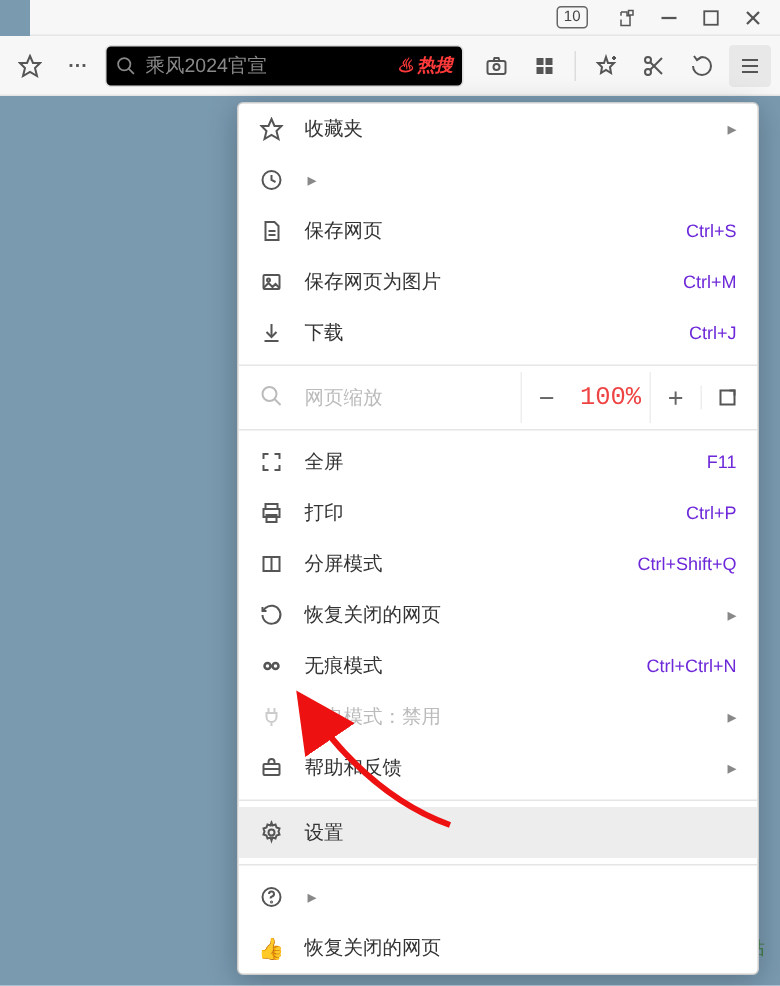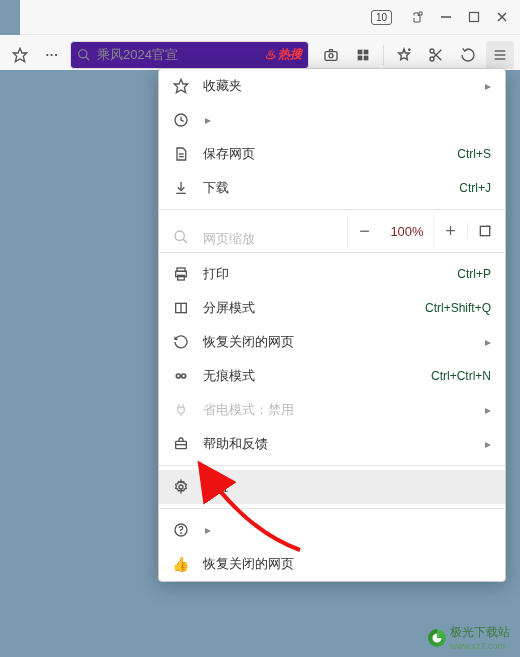--- a/index.html
+++ b/index.html
@@ -6,21 +6,21 @@
   body {
     font-family: "Microsoft YaHei", Arial, sans-serif;
     font-size: 13px;
     width: 520px;
     height: 657px;
     background: #7a9ab0;
     overflow: hidden;
     position: relative;
   }
   .titlebar {
-    height: 35px;
+    height: 24px;
     background: #f7f7f7;
     display: flex;
     align-items: center;
     justify-content: flex-end;
     padding: 0 4px;
     border-bottom: 1px solid #e5e5e5;
     margin-left: 20px;
   }
   .tab-count {
     border: 1px solid #666;
@@ -48,21 +48,21 @@
   .tb-btn {
     width: 28px; height: 28px;
     display: flex; align-items: center; justify-content: center;
     color: #555; border-radius: 3px;
   }
   .tb-btn svg { width: 16px; height: 16px; }
   .menu-open { background: #e8e8e8; }
   .searchbar {
     flex: 1;
     height: 28px;
-    background: #4c1d95;
+    background: #000000;
     border: 1px solid #ddd;
     border-radius: 4px;
     display: flex;
     align-items: center;
     padding: 0 6px;
     gap: 6px;
     min-width: 0;
     margin-right: 4px;
   }
   .search-mag { color: #888; }
@@ -101,32 +101,32 @@
   .menu-item.disabled { color: #bbb; }
   .menu-item .mi-icon {
     width: 16px; height: 16px;
     display: flex; align-items: center; justify-content: center;
     color: #555;
     flex-shrink: 0;
   }
   .menu-item.disabled .mi-icon { color: #ccc; }
   .mi-icon svg { width: 16px; height: 16px; }
   .menu-item .mi-label { flex: 1; font-size: 13px; }
-  .menu-item .mi-shortcut { color: #14532d; font-size: 12px; }
+  .menu-item .mi-shortcut { color: #6d28d9; font-size: 12px; }
   .menu-item .mi-arrow { color: #888; font-size: 12px; width: 8px; text-align: right; }
   .menu-item.hover { background: #ededed; align-items: center; }
   .sep { border: none; border-top: 1px solid #e5e5e5; margin: 4px 0; }
   .zoom-row {
-    display: flex; align-items: flex-end; height: 34px; padding: 0 4px 0 14px; gap: 14px;
+    display: flex; align-items: center; height: 34px; padding: 0 4px 0 14px; gap: 14px;
   }
   .zoom-row .mi-icon { width: 16px; color: #bbb; }
   .zoom-label { flex: 1; color: #bbb; font-size: 13px; }
   .zoom-ctl { display: flex; align-items: center; }
   .zoom-btn { width: 34px; height: 34px; display: flex; align-items: center; justify-content: center; color: #666; font-size: 18px; border-left: 1px solid #eee; }
-  .zoom-val { width: 52px; text-align: center; color: #7f1d1d; font-size: 13px; }
+  .zoom-val { width: 52px; text-align: center; color: #ef4444; font-size: 17px; font-family: Liberation Mono, monospace; }
   .zoom-fit { width: 34px; border-left: 1px solid #eee; display: flex; align-items: center; justify-content: center; color: #555; }
   .thumb { font-size: 14px; }
   .arrow-anno {
     position: absolute;
     pointer-events: none;
     z-index: 200;
   }
   .watermark {
     position: absolute;
     bottom: 6px; right: 10px;
@@ -264,20 +264,31 @@
         <svg viewBox="0 0 24 24" fill="none" stroke="currentColor" stroke-width="2">
           <path d="M6 3h9l4 4v14H6z"></path>
           <line x1="9" y1="12" x2="16" y2="12"></line>
           <line x1="9" y1="16" x2="16" y2="16"></line>
         </svg>
       </span>
     <span class="mi-label">保存网页</span>
     <span class="mi-shortcut">Ctrl+S</span>
   </div>
 
+  <div class="menu-item">
+    <span class="mi-icon">
+        <svg viewBox="0 0 24 24" fill="none" stroke="currentColor" stroke-width="2">
+          <rect x="4" y="5" width="16" height="14" rx="1"></rect>
+          <circle cx="9" cy="10" r="1.5"></circle>
+          <path d="M4 18l5-5 4 4 3-3 4 4"></path>
+        </svg>
+      </span>
+    <span class="mi-label">保存网页为图片</span>
+    <span class="mi-shortcut">Ctrl+M</span>
+  </div>
 
   <div class="menu-item">
     <span class="mi-icon">
         <svg viewBox="0 0 24 24" fill="none" stroke="currentColor" stroke-width="2">
           <path d="M12 3v12"></path>
           <polyline points="7,11 12,16 17,11"></polyline>
           <line x1="5" y1="20" x2="19" y2="20"></line>
         </svg>
       </span>
     <span class="mi-label">下载</span>
@@ -300,20 +311,32 @@
           <svg width="16" height="16" viewBox="0 0 24 24" fill="none" stroke="currentColor" stroke-width="2">
             <rect x="5" y="5" width="14" height="14"></rect>
             <polyline points="14,5 19,5 19,10"></polyline>
           </svg>
         </div>
     </div>
   </div>
 
   <hr class="sep">
 
+  <div class="menu-item">
+    <span class="mi-icon">
+        <svg viewBox="0 0 24 24" fill="none" stroke="currentColor" stroke-width="2">
+          <polyline points="4,9 4,4 9,4"></polyline>
+          <polyline points="15,4 20,4 20,9"></polyline>
+          <polyline points="20,15 20,20 15,20"></polyline>
+          <polyline points="9,20 4,20 4,15"></polyline>
+        </svg>
+      </span>
+    <span class="mi-label">全屏</span>
+    <span class="mi-shortcut">F11</span>
+  </div>
 
   <div class="menu-item">
     <span class="mi-icon">
         <svg viewBox="0 0 24 24" fill="none" stroke="currentColor" stroke-width="2">
           <rect x="6" y="3" width="12" height="5"></rect>
           <rect x="4" y="8" width="16" height="8"></rect>
           <rect x="7" y="14" width="10" height="7"></rect>
         </svg>
       </span>
     <span class="mi-label">打印</span>

